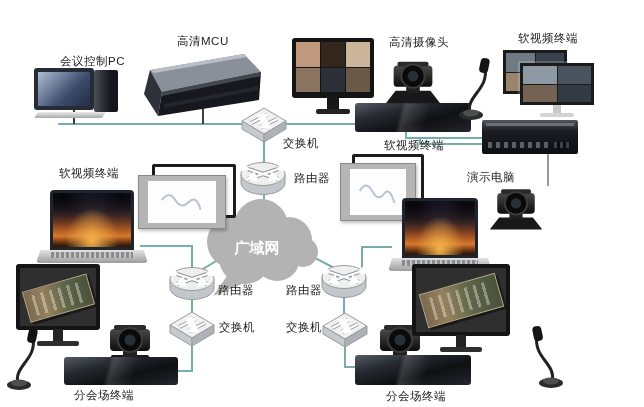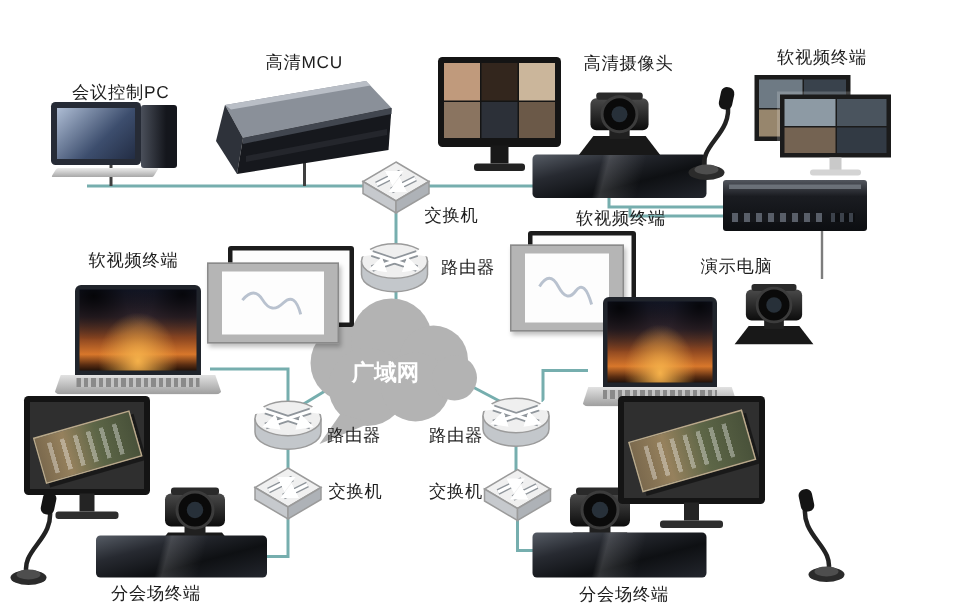--- a/index.html
+++ b/index.html
@@ -358,21 +358,21 @@
     <path d="M40,11 L10,21" stroke="#fff" stroke-width="2.2" fill="none" marker-start="url(#ah)" marker-end="url(#ah)"></path>
   </svg>
   <svg class="dev z4" style="left:319px;top:261px" width="50" height="42" viewBox="0 0 50 42">
     <path d="M3,16 v9 a22,11.5 0 0 0 44,0 v-9" fill="#c3c7cb" stroke="#9b9b9b"></path>
     <ellipse cx="25" cy="16" rx="22" ry="11.5" fill="#efefef" stroke="#9b9b9b"></ellipse>
     <path d="M10,11 L40,21 M40,11 L10,21" stroke="#8f959b" stroke-width="4.4" fill="none"></path>
     <path d="M10,11 L40,21" stroke="#fff" stroke-width="2.2" fill="none" marker-start="url(#ah)" marker-end="url(#ah)"></path>
     <path d="M40,11 L10,21" stroke="#fff" stroke-width="2.2" fill="none" marker-start="url(#ah)" marker-end="url(#ah)"></path>
   </svg>
 
-  <div class="lbl z4" style="left:48px;top:54px">会议控制PC</div>
+  <div class="lbl z4" style="left:60px;top:54px">会议控制PC</div>
   <div class="lbl z4" style="left:177px;top:34px">高清MCU</div>
   <div class="lbl z4" style="left:389px;top:35px">高清摄像头</div>
   <div class="lbl z4" style="left:518px;top:31px">软视频终端</div>
   <div class="lbl z4" style="left:59px;top:166px">软视频终端</div>
   <div class="lbl z4" style="left:384px;top:138px">软视频终端</div>
   <div class="lbl z4" style="left:467px;top:170px">演示电脑</div>
   <div class="lbl z4" style="left:283px;top:136px">交换机</div>
   <div class="lbl z4" style="left:294px;top:171px">路由器</div>
   <div class="lbl z4" style="left:218px;top:283px">路由器</div>
   <div class="lbl z4" style="left:286px;top:283px">路由器</div>

